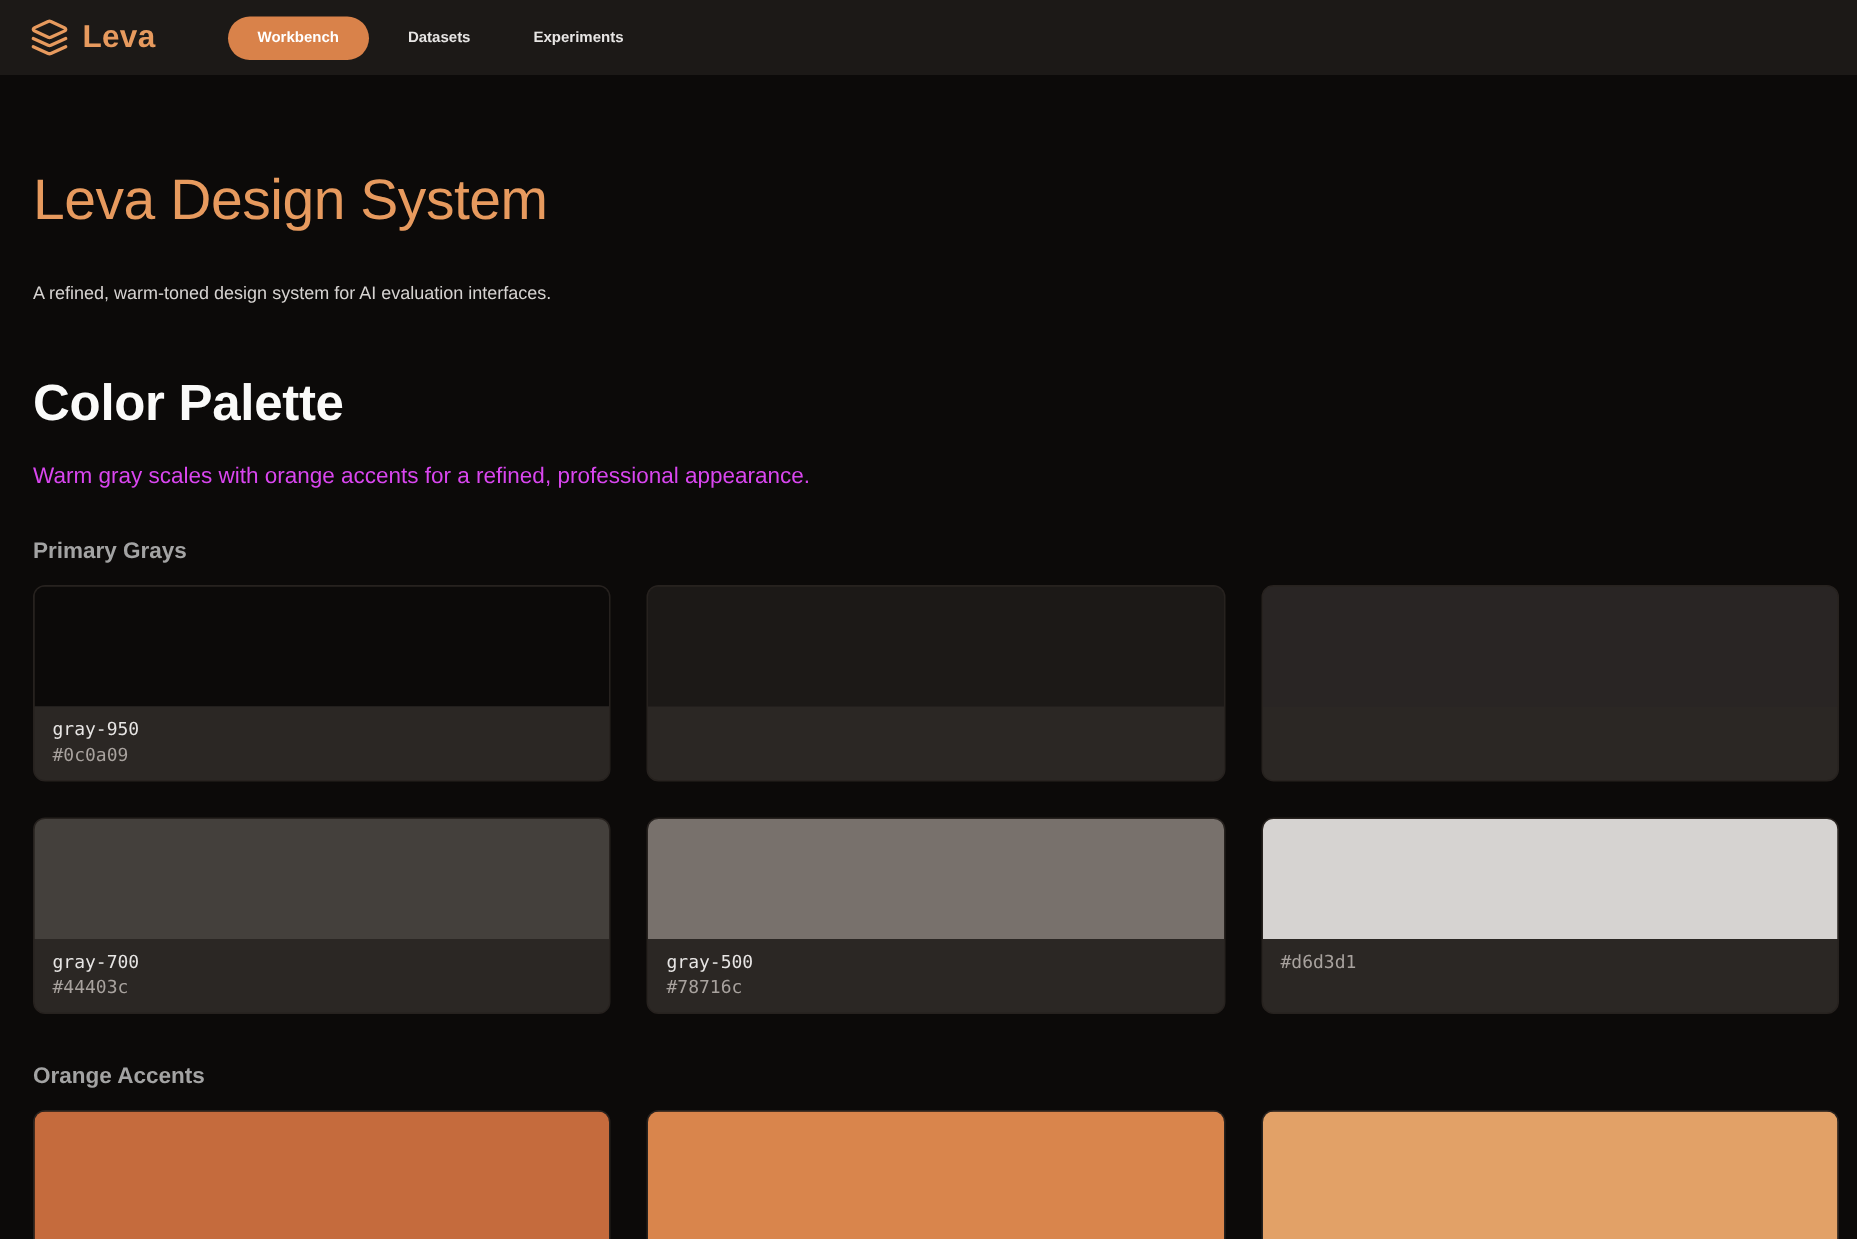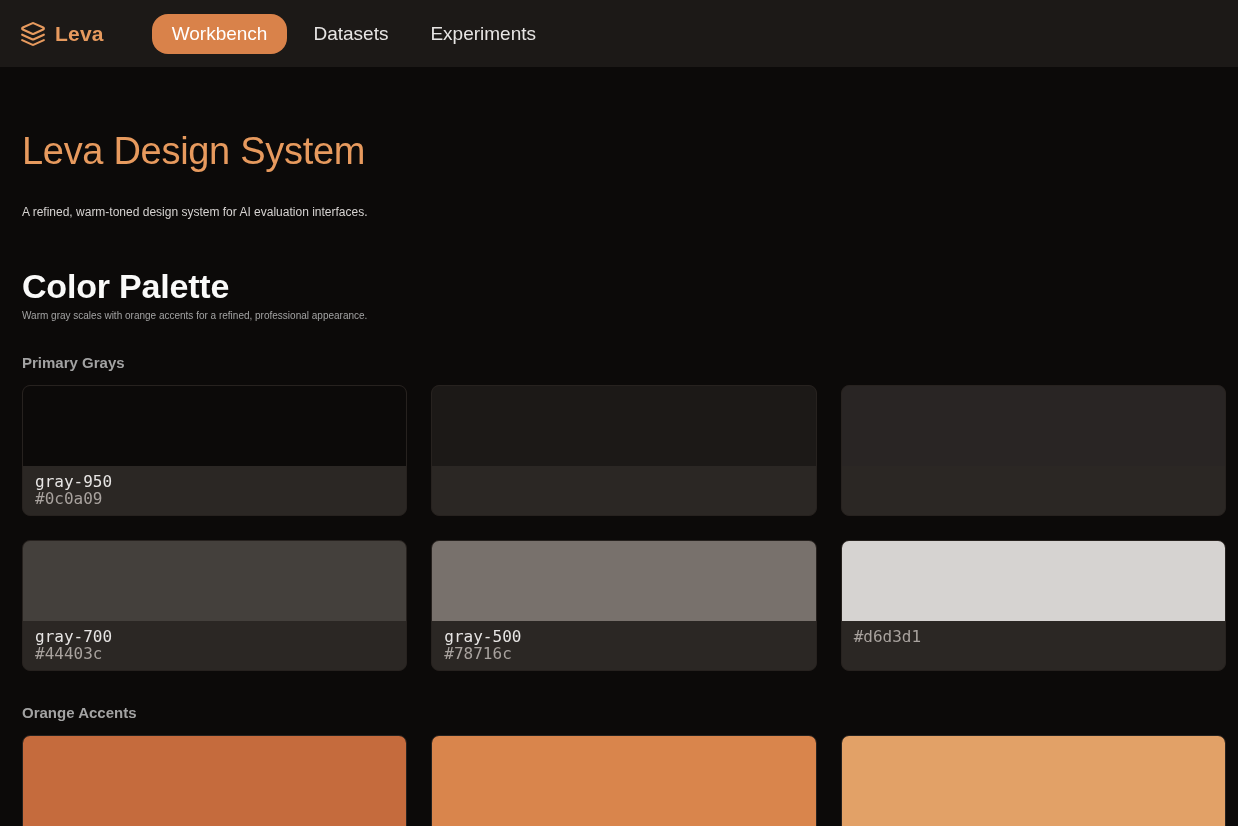--- a/index.html
+++ b/index.html
@@ -4,21 +4,21 @@
 <style>
   * { margin: 0; padding: 0; box-sizing: border-box; }
   html, body {
     width: 1238px; height: 826px;
     overflow: hidden;
     background: #0c0a09;
     font-family: "Liberation Sans", sans-serif;
   }
   
   .topnav {
-    height: 67px;
+    height: 50px;
     background: #1c1917;
     display: flex;
     align-items: center;
     padding: 0 20px;
   }
   .brand {
     display: flex;
     align-items: center;
     gap: 9px;
     margin-right: 48px;
@@ -33,22 +33,22 @@
     display: flex;
     align-items: center;
     gap: 10px;
   }
   .tab {
     appearance: none;
     border: none;
     background: transparent;
     color: #e7e5e4;
     font-family: "Liberation Sans", sans-serif;
-    font-size: 19px;
-    font-weight: 400;
+    font-size: 10px;
+    font-weight: 700;
     padding: 9px 16px;
     border-radius: 16px;
     cursor: pointer;
   }
   .tab.active {
     color: #ffffff;
     padding: 9px 20px;
   }
   
   main { padding: 0 12px 0 22px; }
@@ -65,23 +65,23 @@
     color: #d6d3d1;
   }
   .section-title {
     margin-top: 48px;
     font-size: 34px;
     font-weight: 700;
     letter-spacing: -0.2px;
     color: #fafaf9;
   }
   .section-desc {
-    margin-top: 4px;
-    font-size: 10px;
-    color: #a3a3a3;
+    margin-top: 20px;
+    font-size: 15px;
+    color: #d946ef;
   }
   .group-heading {
     margin-top: 33px;
     font-size: 15px;
     font-weight: 700;
     color: #a3a3a3;
   }
   .swatch-grid {
     margin-top: 14px;
     display: grid;
@@ -92,21 +92,21 @@
     border-radius: 8px;
     overflow: hidden;
     border: 1px solid #27221f;
     background: #2b2724;
   }
   .swatch-fill { height: 80px; }
   .swatch-meta {
     background: #2b2724;
     padding: 7px 12px 8px;
     font-family: "DejaVu Sans Mono", monospace;
-    font-size: 16px;
+    font-size: 12px;
     line-height: 17px;
   }
   .swatch-name { color: #e7e5e4; }
   .swatch-hex  { color: #a8a29e; }
   .oranges .swatch-fill { height: 128px; }
 </style>
 </head>
 <body>
 
 <nav class="topnav">

